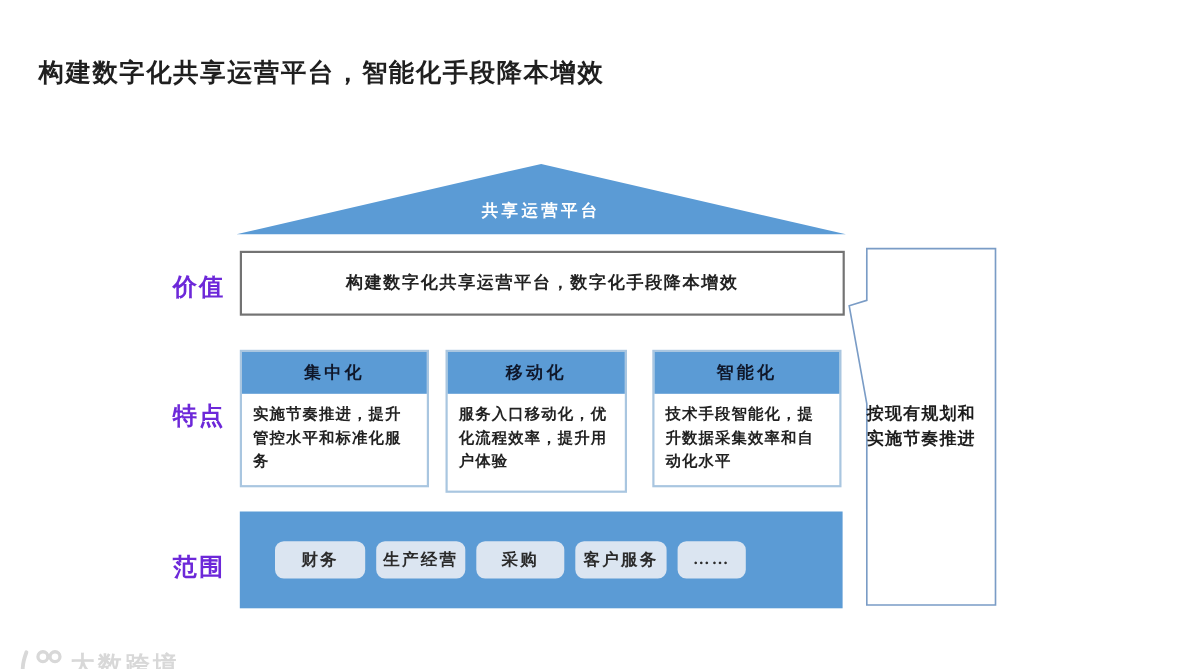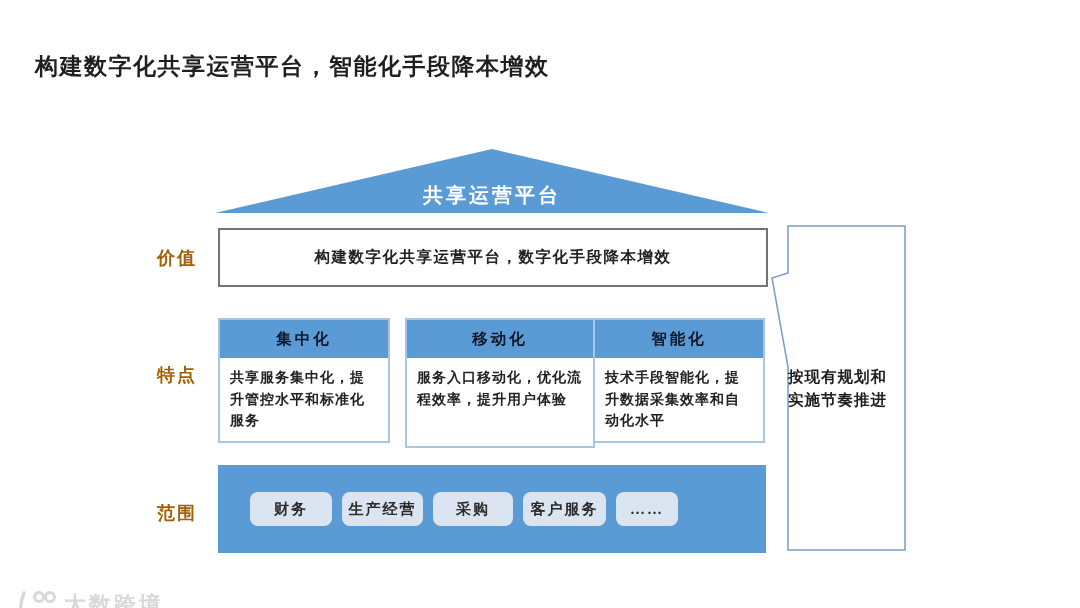--- a/index.html
+++ b/index.html
@@ -8,44 +8,44 @@
     font-family:"Liberation Serif","DejaVu Serif",serif;
     margin-top:25px;
   }
   .abs{position:absolute;}
   .slide-title{
     left:35px;top:26px;font-size:23px;font-weight:bold;color:#1f1f1f;letter-spacing:1.5px;
   }
   .layer-svg{left:0;top:0;width:1080px;height:608px;pointer-events:none;}
   .roof-label{
     left:215px;top:157px;width:554px;text-align:center;color:#ffffff;
-    font-size:20px;font-weight:bold;letter-spacing:3px;
+    font-size:15px;font-weight:bold;letter-spacing:3px;
   }
   .row-label{
-    font-size:18px;font-weight:bold;color:#a16207;letter-spacing:2px;
+    font-size:22px;font-weight:bold;color:#6d28d9;letter-spacing:2px;
   }
   .value-box{
     left:218px;top:203px;width:550px;height:59px;background:#ffffff;
     border:2px solid #737373;box-sizing:border-box;
     display:flex;align-items:center;justify-content:center;
     font-size:15.5px;font-weight:bold;color:#222;letter-spacing:1.5px;
   }
   .feature-box{
     top:293px;box-sizing:border-box;border:2px solid #a9c6e0;background:#fff;
   }
   .feature-header{
     height:38px;background:#5b9bd5;color:#0f172a;display:flex;align-items:center;justify-content:center;
     font-size:15.5px;font-weight:bold;letter-spacing:3px;
   }
   .feature-body{
     box-sizing:border-box;padding:9px 10px;font-size:14px;font-weight:bold;color:#222;
     line-height:1.55;letter-spacing:1px;
   }
   .fb1{left:218px;width:172px;}
-  .fb2{left:405px;width:190px;}
+  .fb2{left:405px;width:165px;}
   .fb3{left:593px;width:172px;}
   .fb1 .feature-body{min-height:82px;}
   .fb2 .feature-body{min-height:88px;}
   .fb3 .feature-body{min-height:80px;}
   .scope-bar{
     left:218px;top:440px;width:548px;height:88px;background:#5b9bd5;
     display:flex;align-items:center;gap:10px;padding-left:32px;box-sizing:border-box;
   }
   .scope-chip{
     height:34px;background:#dbe5f1;border-radius:8px;
@@ -89,21 +89,21 @@
   <div class="abs row-label label-value">价值</div>
   <div class="abs row-label label-features">特点</div>
   <div class="abs row-label label-scope">范围</div>
 
   <div class="abs value-box">
     <span>构建数字化共享运营平台，数字化手段降本增效</span>
   </div>
 
   <div class="abs feature-box fb1">
     <div class="feature-header">集中化</div>
-    <div class="feature-body">共享服务集中化，提升管控水平和标准化服务</div>
+    <div class="feature-body">实施节奏推进，提升管控水平和标准化服务</div>
   </div>
   <div class="abs feature-box fb2">
     <div class="feature-header">移动化</div>
     <div class="feature-body">服务入口移动化，优化流程效率，提升用户体验</div>
   </div>
   <div class="abs scope-bar">
     <div class="scope-chip chip-w1">财务</div>
     <div class="scope-chip chip-w2">生产经营</div>
     <div class="scope-chip chip-w3">采购</div>
     <div class="scope-chip chip-w4">客户服务</div>

